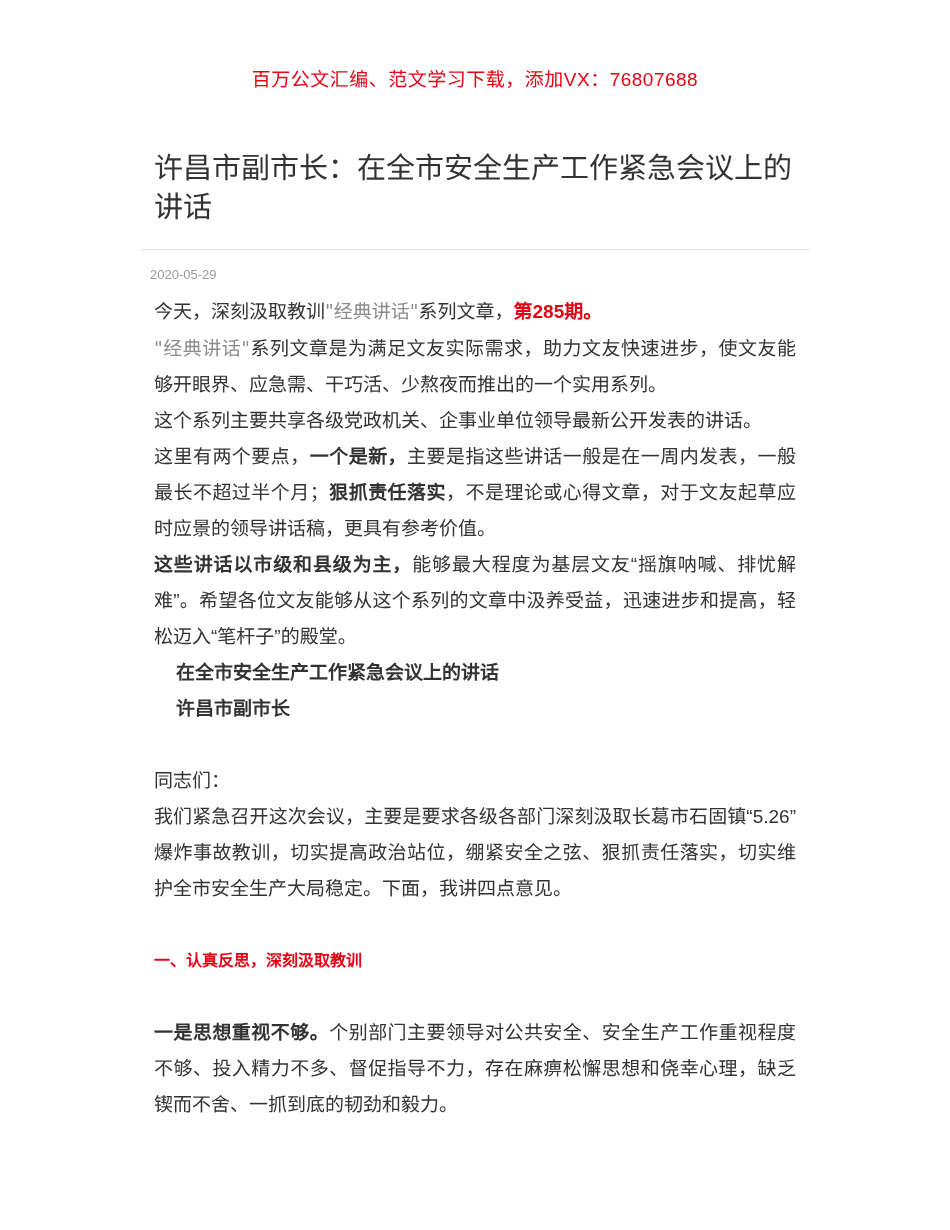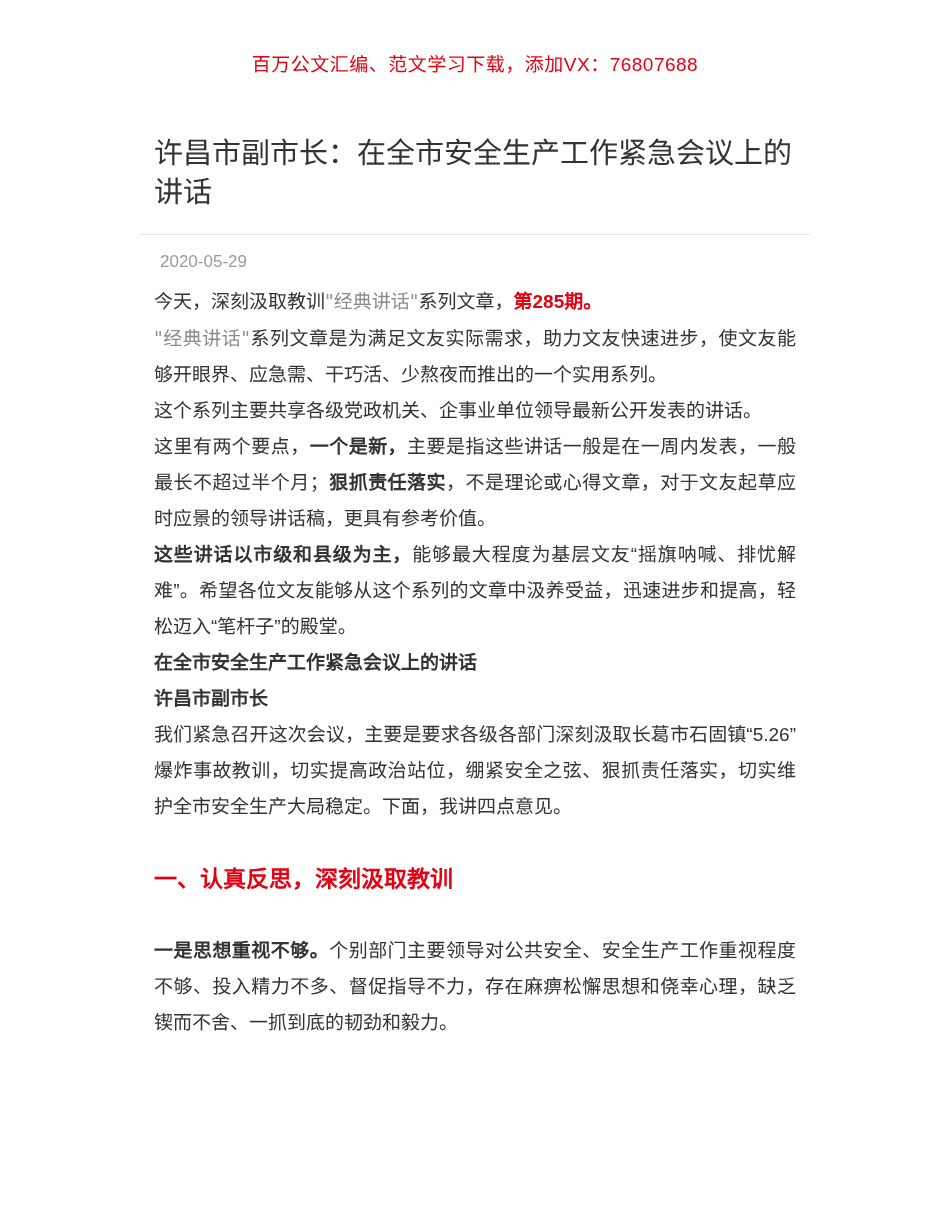--- a/index.html
+++ b/index.html
@@ -18,41 +18,41 @@
     width:950px;
     min-height:1230px;
     margin:0 auto;
   }
   .page{
     width:670px;
     margin:0 auto;
     padding-bottom:195px;
   }
   .banner{
-    padding-top:49px;
+    padding-top:64px;
     text-align:center;
     font-size:19px;
     color:var(--red);
     letter-spacing:0.5px;
   }
   .article-title{
     margin:58px 14px 0;
     font-size:29px;
     font-weight:400;
     line-height:1.35;
     color:var(--text);
   }
   .divider{
     border:none;
     border-top:1px solid var(--divider);
     margin:22px 0 0;
   }
   .article-date{
-    margin:17px 20px 0;
-    font-size:17px;
+    margin:17px 10px 0;
+    font-size:13px;
     color:var(--muted);
   }
   .body-block{
     margin:11px 14px 0;
   }
   p.para{
     font-size:19px;
     line-height:36px;
     text-align:justify;
     color:var(--text);
@@ -62,25 +62,26 @@
   .run-kai{
     color:var(--kai);
     font-family:"DejaVu Serif","Liberation Serif",serif;
   }
   .speech-head{
     font-size:19px;
     line-height:35px;
     font-weight:700;
     color:var(--red);
     text-align:center;
+    margin-left:22px;
   }
   .salutation{margin-top:36px;}
   .section-heading{
     margin:36px 14px 0;
-    font-size:23px;
+    font-size:16px;
     line-height:36px;
     font-weight:700;
     color:var(--red);
   }
   .after-heading{margin-top:36px;}
 </style>
 </head>
 <body>
 
 <div class="page">
@@ -103,20 +104,21 @@
 
     <p class="para"><span class="run-normal">这里有两个要点，</span><span class="run-bold">一个是新，</span><span class="run-normal">主要是指这些讲话一般是在一周内发表，一般最长不超过半个月；</span><span class="run-bold">狠抓责任落实</span><span class="run-normal">，不是理论或心得文章，对于文友起草应时应景的领导讲话稿，更具有参考价值。</span></p>
 
     <p class="para"><span class="run-bold">这些讲话以市级和县级为主，</span><span class="run-normal">能够最大程度为基层文友“摇旗呐喊、排忧解难”。希望各位文友能够从这个系列的文章中汲养受益，迅速进步和提高，轻松迈入“笔杆子”的殿堂。</span></p>
 
     <p class="para speech-head">在全市安全生产工作紧急会议上的讲话</p>
 
     <p class="para speech-head">许昌市副市长</p>
 
 
+    <p class="para salutation">同志们：</p>
 
     <p class="para">我们紧急召开这次会议，主要是要求各级各部门深刻汲取长葛市石固镇“5.26”爆炸事故教训，切实提高政治站位，绷紧安全之弦、狠抓责任落实，切实维护全市安全生产大局稳定。下面，我讲四点意见。</p>
 
   </div>
 
   <h2 class="section-heading">一、认真反思，深刻汲取教训</h2>
 
   <div class="body-block after-heading">
     <p class="para"><span class="run-bold">一是思想重视不够。</span><span class="run-normal">个别部门主要领导对公共安全、安全生产工作重视程度不够、投入精力不多、督促指导不力，存在麻痹松懈思想和侥幸心理，缺乏锲而不舍、一抓到底的韧劲和毅力。</span></p>
   </div>

